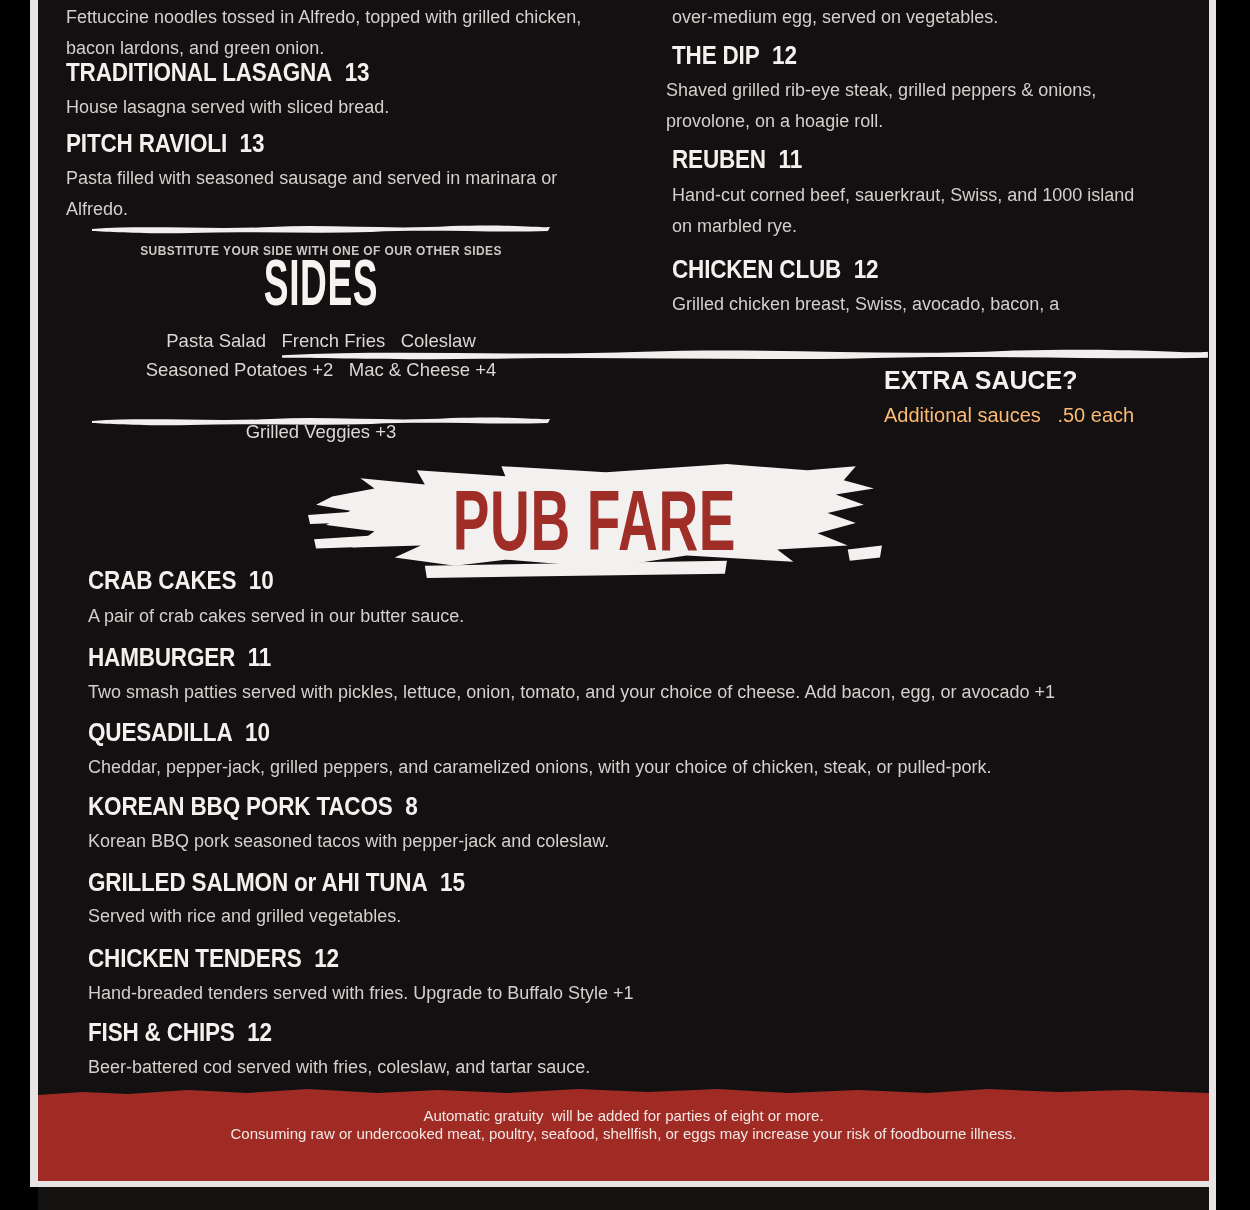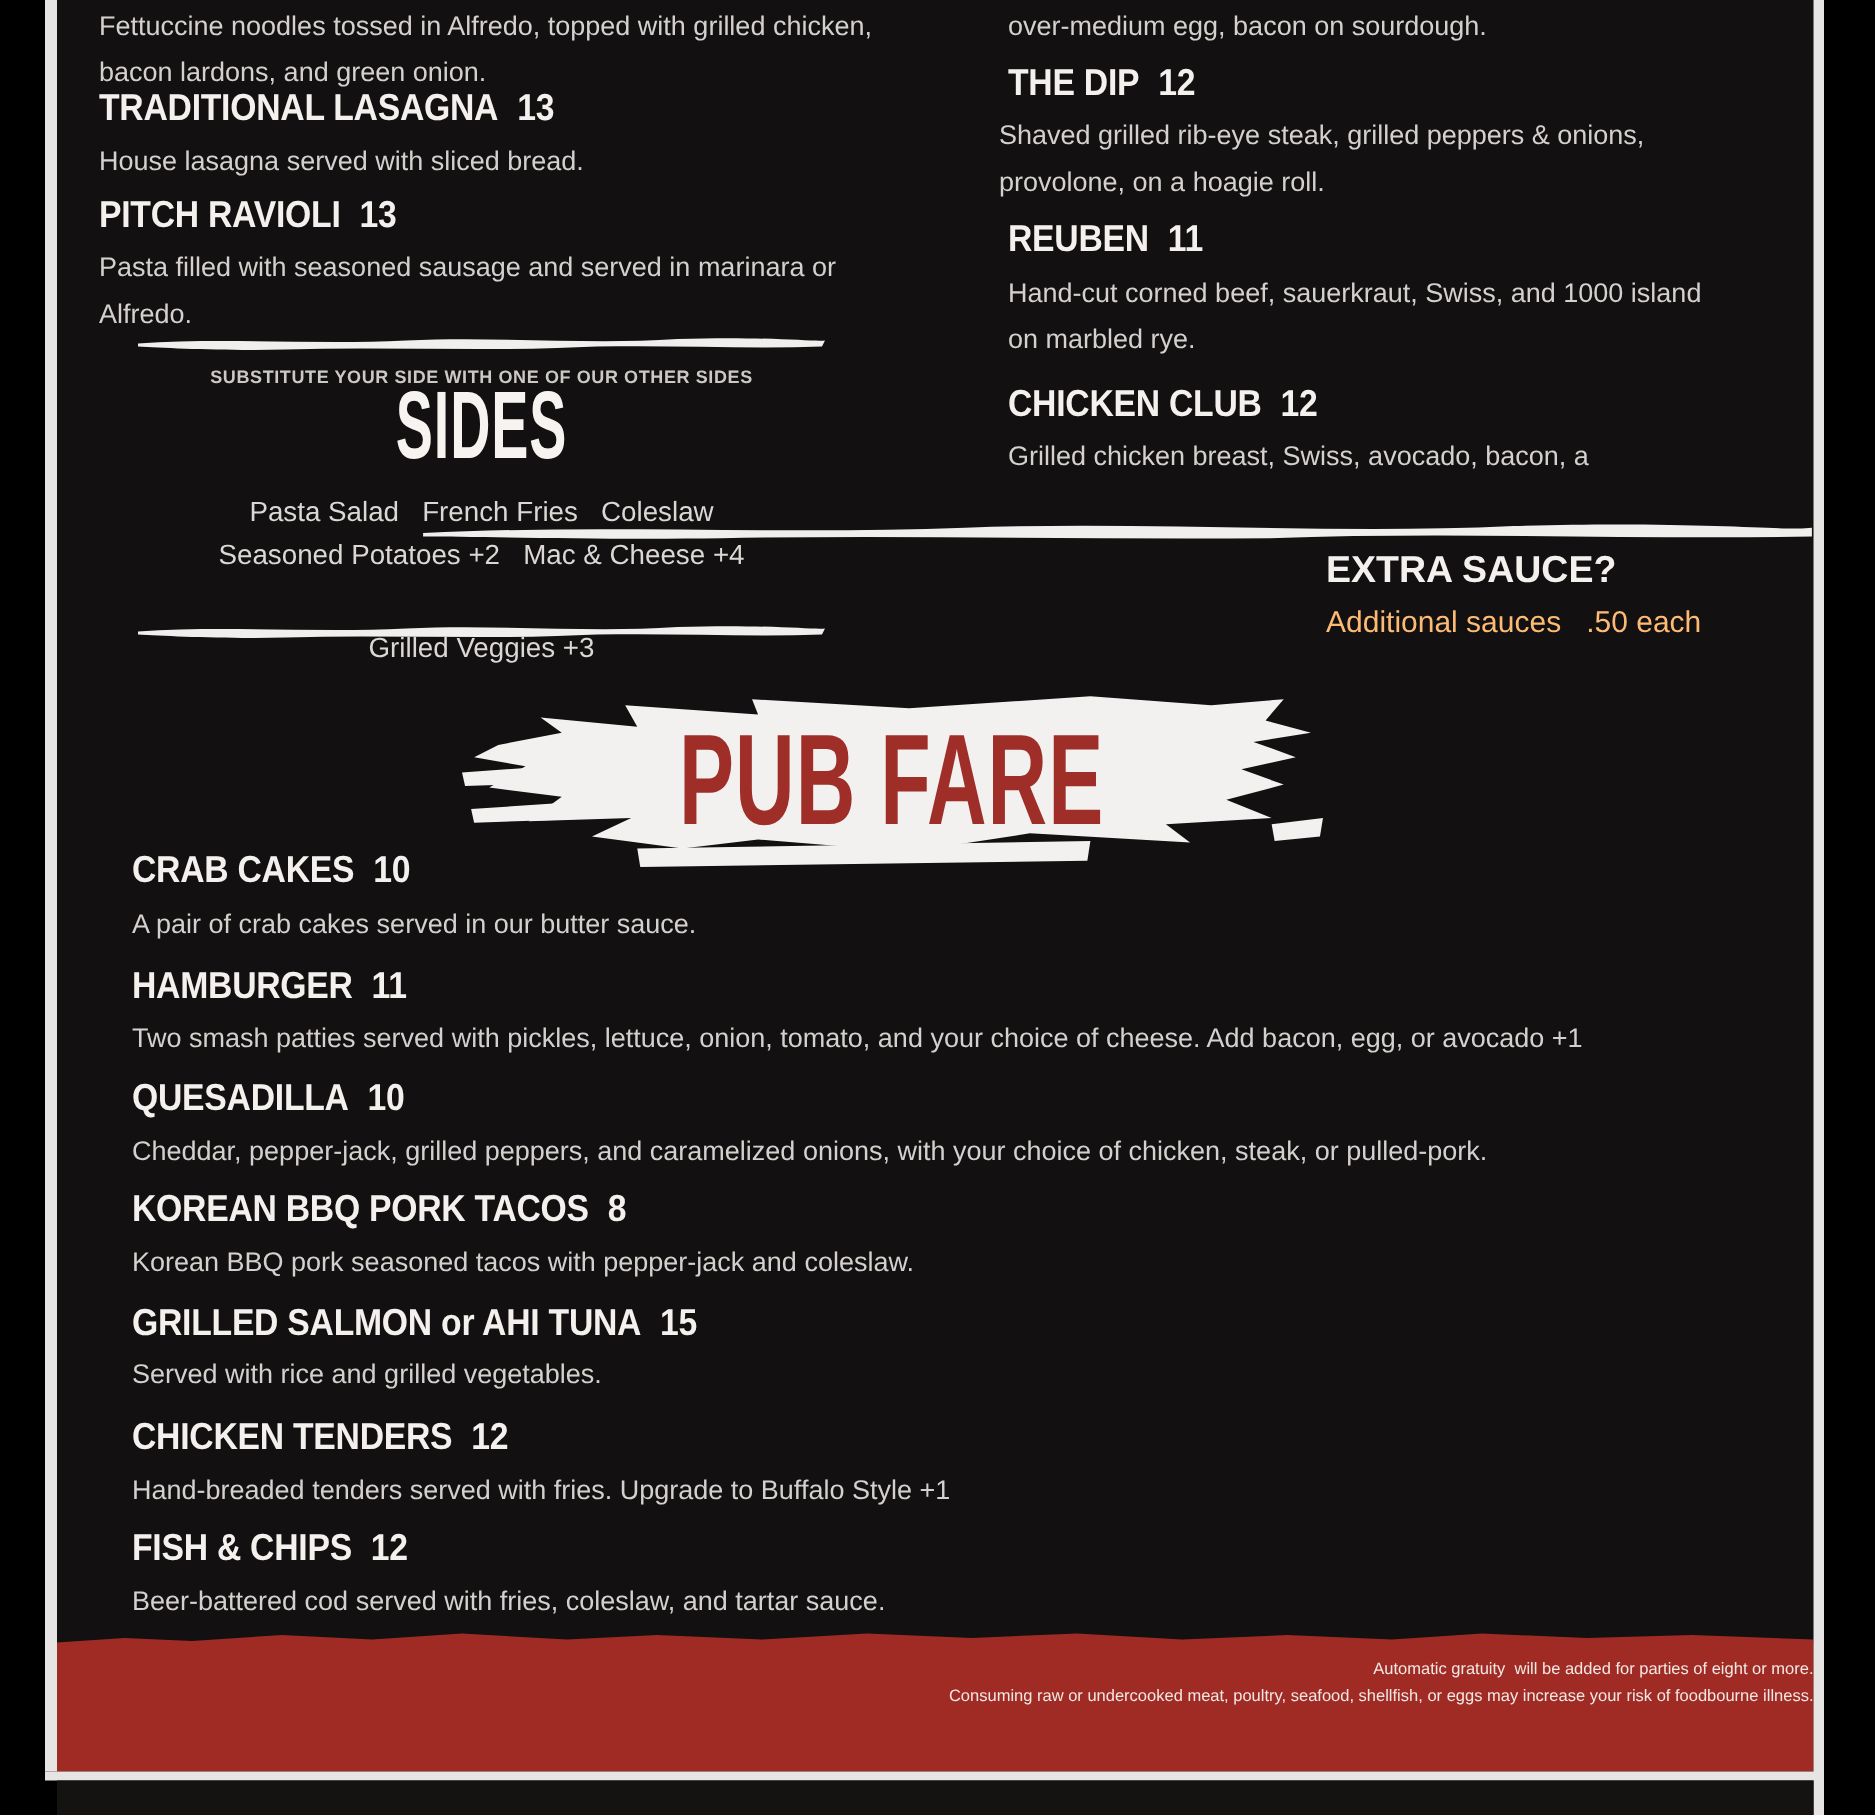--- a/index.html
+++ b/index.html
@@ -58,21 +58,21 @@
   .n1{top:643px;} .d1x{top:677px;}
   .n2{top:718px;} .d2x{top:752px;}
   .n3{top:792px;} .d3x{top:826px;}
   .n4{top:868px;} .d4x{top:901px;}
   .n5{top:944px;} .d5x{top:978px;}
   .n6{top:1018px;} .d6x{top:1052px;}
 
   
   .band-rag{position:absolute;left:0;top:1085px;width:1171px;height:13px;}
   .band{position:absolute;left:0;top:1097px;width:1171px;height:84px;background:#a02b25;}
-  .band-line{position:absolute;left:0;width:100%;text-align:right;color:#f2e8e4;font-size:11px;margin:0;}
+  .band-line{position:absolute;left:0;width:100%;text-align:center;color:#f2e8e4;font-size:15px;margin:0;}
   .bl1{top:10px;} .bl2{top:28px;}
 </style>
 </head>
 <body>
 
 <div class="canvas">
   <div class="page">
 
     <p class="desc l-intro">Fettuccine noodles tossed in Alfredo, topped with grilled chicken, bacon lardons, and green onion.</p>
 
@@ -91,21 +91,21 @@
     </svg>
     <div class="sides-center sides-note">SUBSTITUTE YOUR SIDE WITH ONE OF OUR OTHER SIDES</div>
     <div class="sides-center sides-title">SIDES</div>
     <div class="sides-center srow sr1 pre">Pasta Salad   French Fries   Coleslaw</div>
     <div class="sides-center srow sr2 pre">Seasoned Potatoes +2   Mac &amp; Cheese +4</div>
     <div class="sides-center srow sr3 pre">Grilled Veggies +3</div>
     <svg class="divider d2" viewBox="0 0 460 12" preserveAspectRatio="none">
       <path d="M2,7 C60,3 120,8 180,5 C240,2 300,8 360,4 C420,2 450,6 458,5 L456,9 C400,11 340,7 280,10 C220,12 160,9 100,11 C60,12 20,10 2,9 Z" fill="#f1efed"></path>
     </svg>
 
-    <p class="desc r-intro">over-medium egg, bacon on sourdough.</p>
+    <p class="desc r-intro">over-medium egg, served on vegetables.</p>
 
     <div class="hname ri1">
       <span>THE DIP</span><span class="price">12</span>
     </div>
     <p class="desc ri1d">Shaved grilled rib-eye steak, grilled peppers &amp; onions, provolone, on a hoagie roll.</p>
 
     <div class="hname ri2">
       <span>REUBEN</span><span class="price">11</span>
     </div>
     <p class="desc ri2d">Hand-cut corned beef, sauerkraut, Swiss, and 1000 island on marbled rye.</p>

